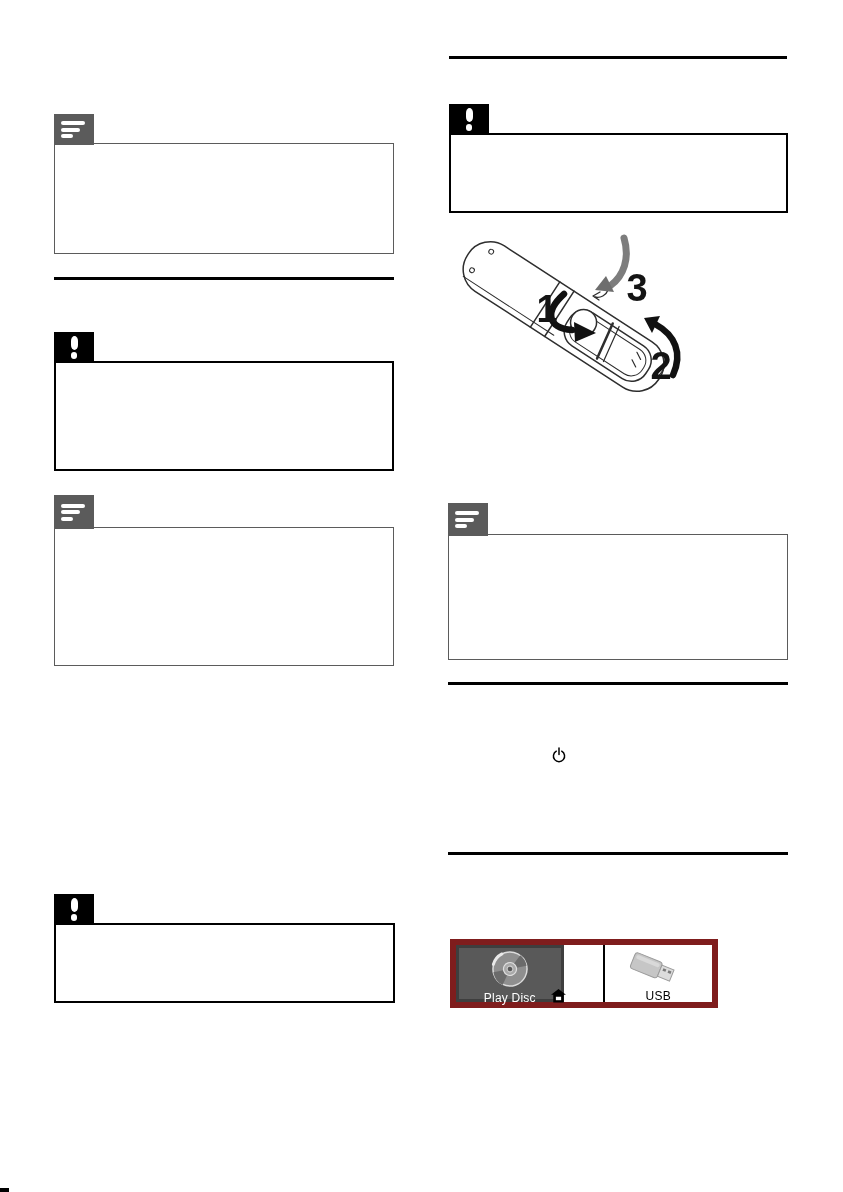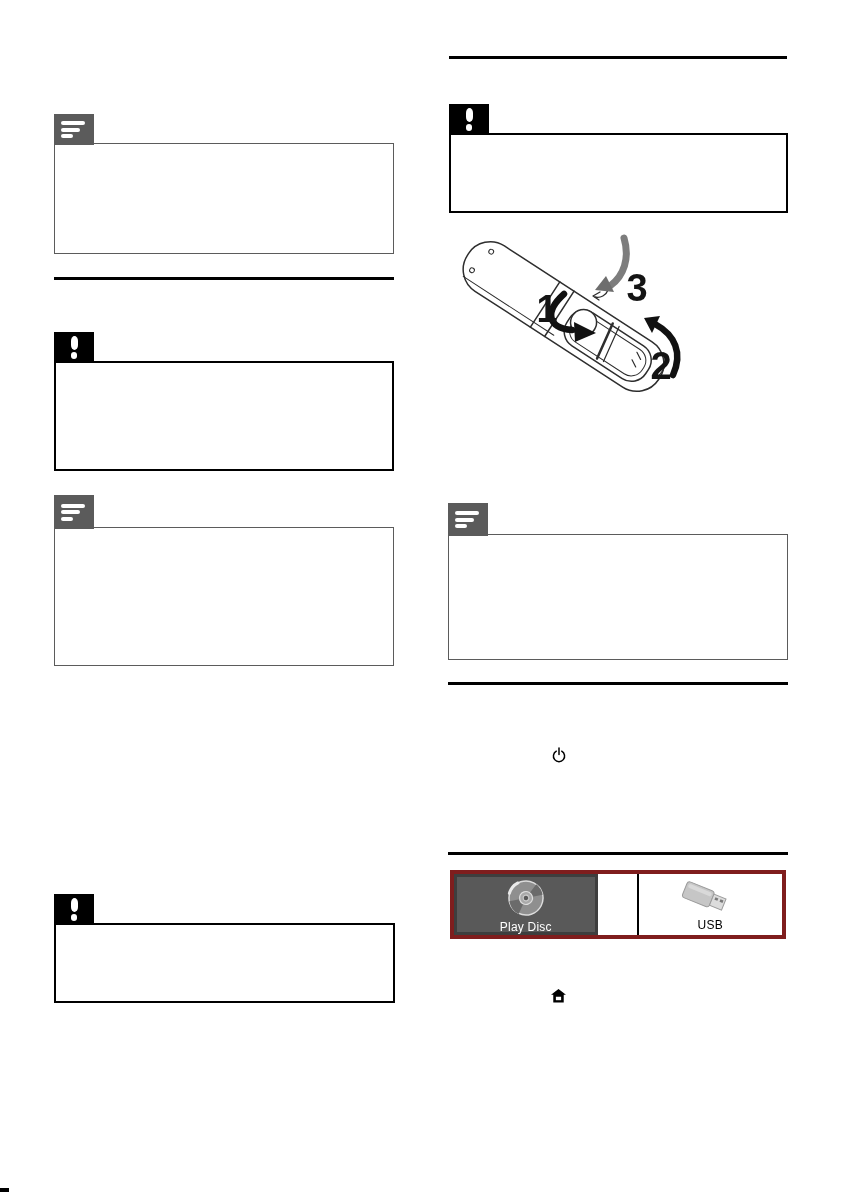--- a/index.html
+++ b/index.html
@@ -32,22 +32,22 @@
   .rule { position:absolute; height:3px; background:#000; }
 
   
   .remote-figure { position:absolute; left:448px; top:226px; width:250px; height:190px; }
   .power-icon { position:absolute; left:552px; top:747px; }
   .home-glyph { position:absolute; left:551px; top:989px; }
   .corner-mark { position:absolute; left:0; top:1188px; width:9px; height:4px; background:#000; }
 
   
   .home-menu {
-    position:absolute; left:450px; top:870px; width:336px; height:69px;
-    border:4px solid #7f1d1d; box-sizing:border-box; display:flex; background:#fff;
+    position:absolute; left:450px; top:939px; width:268px; height:69px;
+    border:6px solid #7f1d1d; box-sizing:border-box; display:flex; background:#fff;
   }
   .tile { flex:1 1 0; display:flex; flex-direction:column; align-items:center; box-sizing:border-box; padding:3px 0 4px; }
   .tile + .tile { border-left:2px solid #000;margin-left:39px; }
   .tile.selected { background:#595959; box-shadow: inset 0 0 0 3px #3e3e3e; }
   .tile-icon { flex:1; display:flex; align-items:center; justify-content:center; }
   .tile-label { font-size:12px; line-height:1; color:#000; letter-spacing:0.2px; }
   .tile.selected .tile-label { color:#ffffff; }
 
   svg text.stepnum {
     font-family:"Liberation Sans", sans-serif; font-weight:bold; font-size:38px; fill:#141414;

